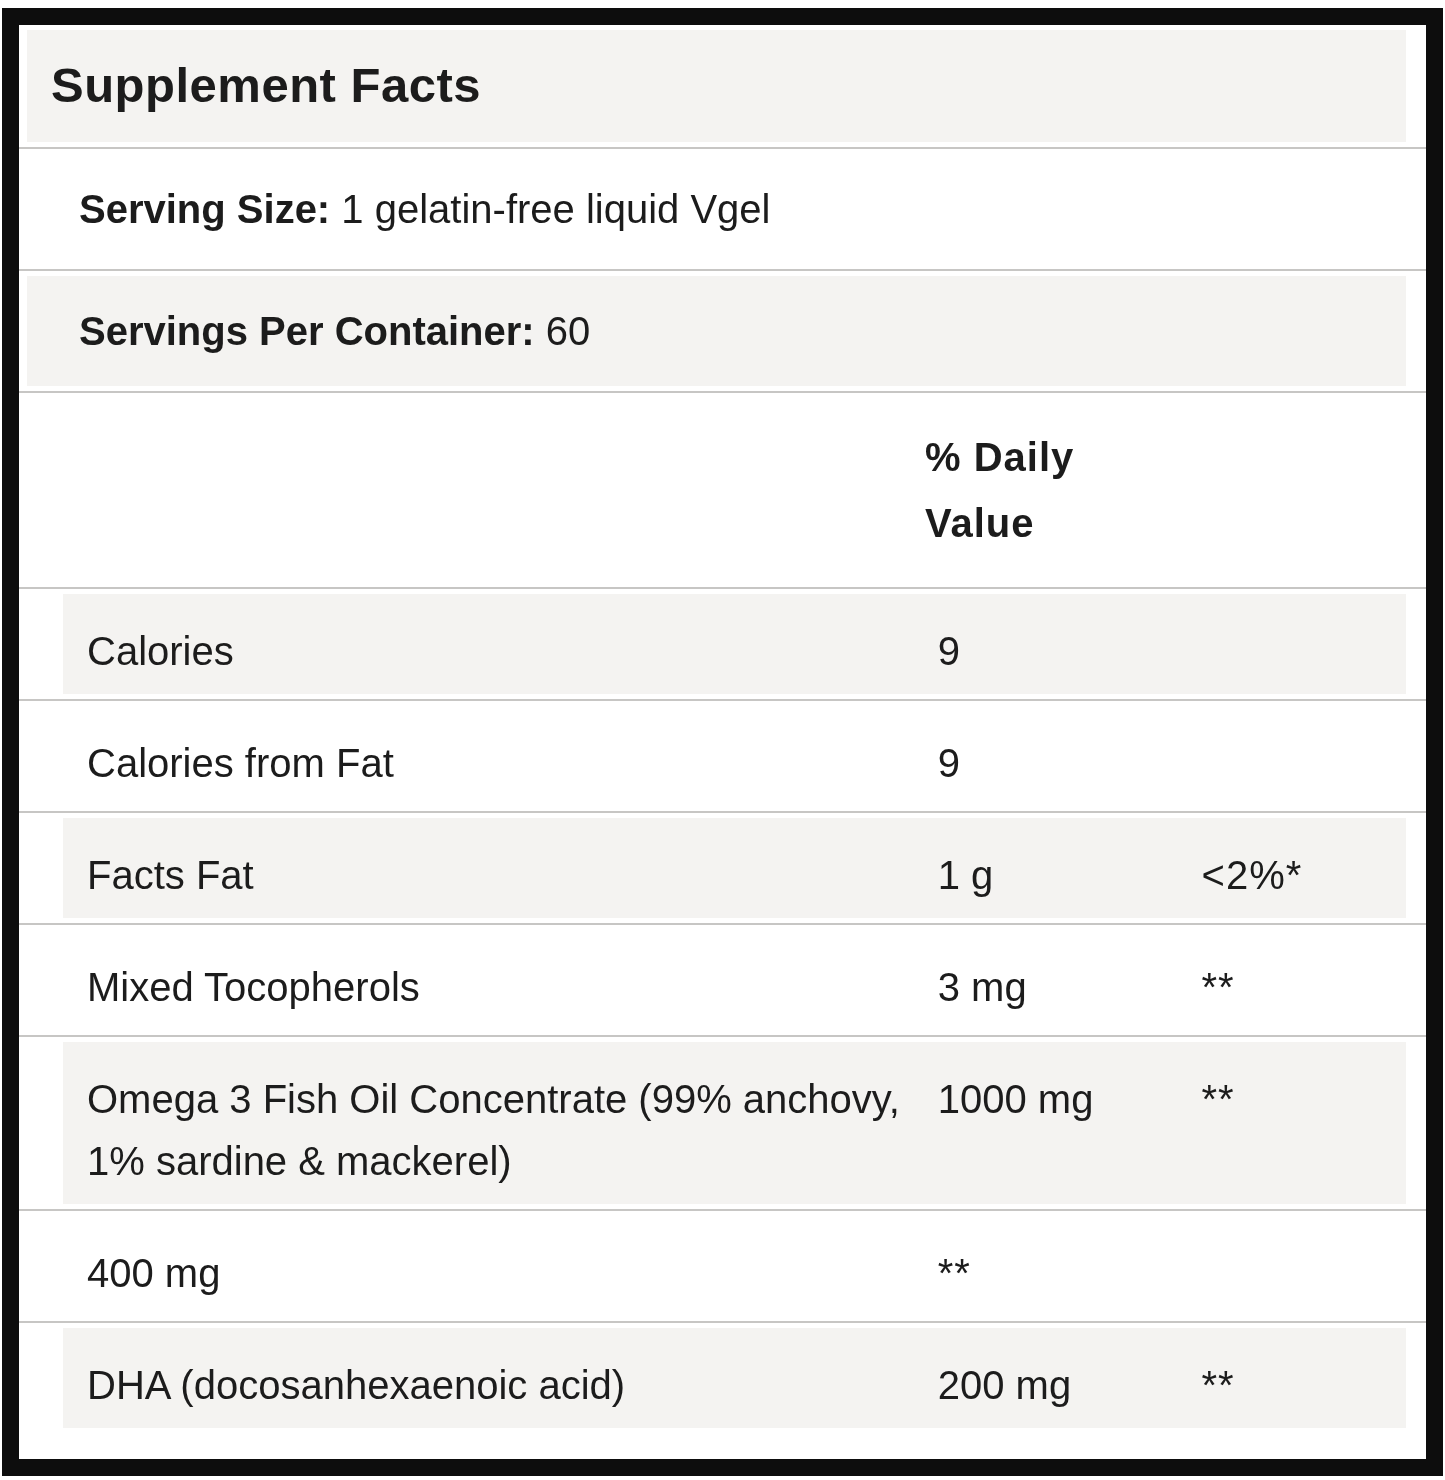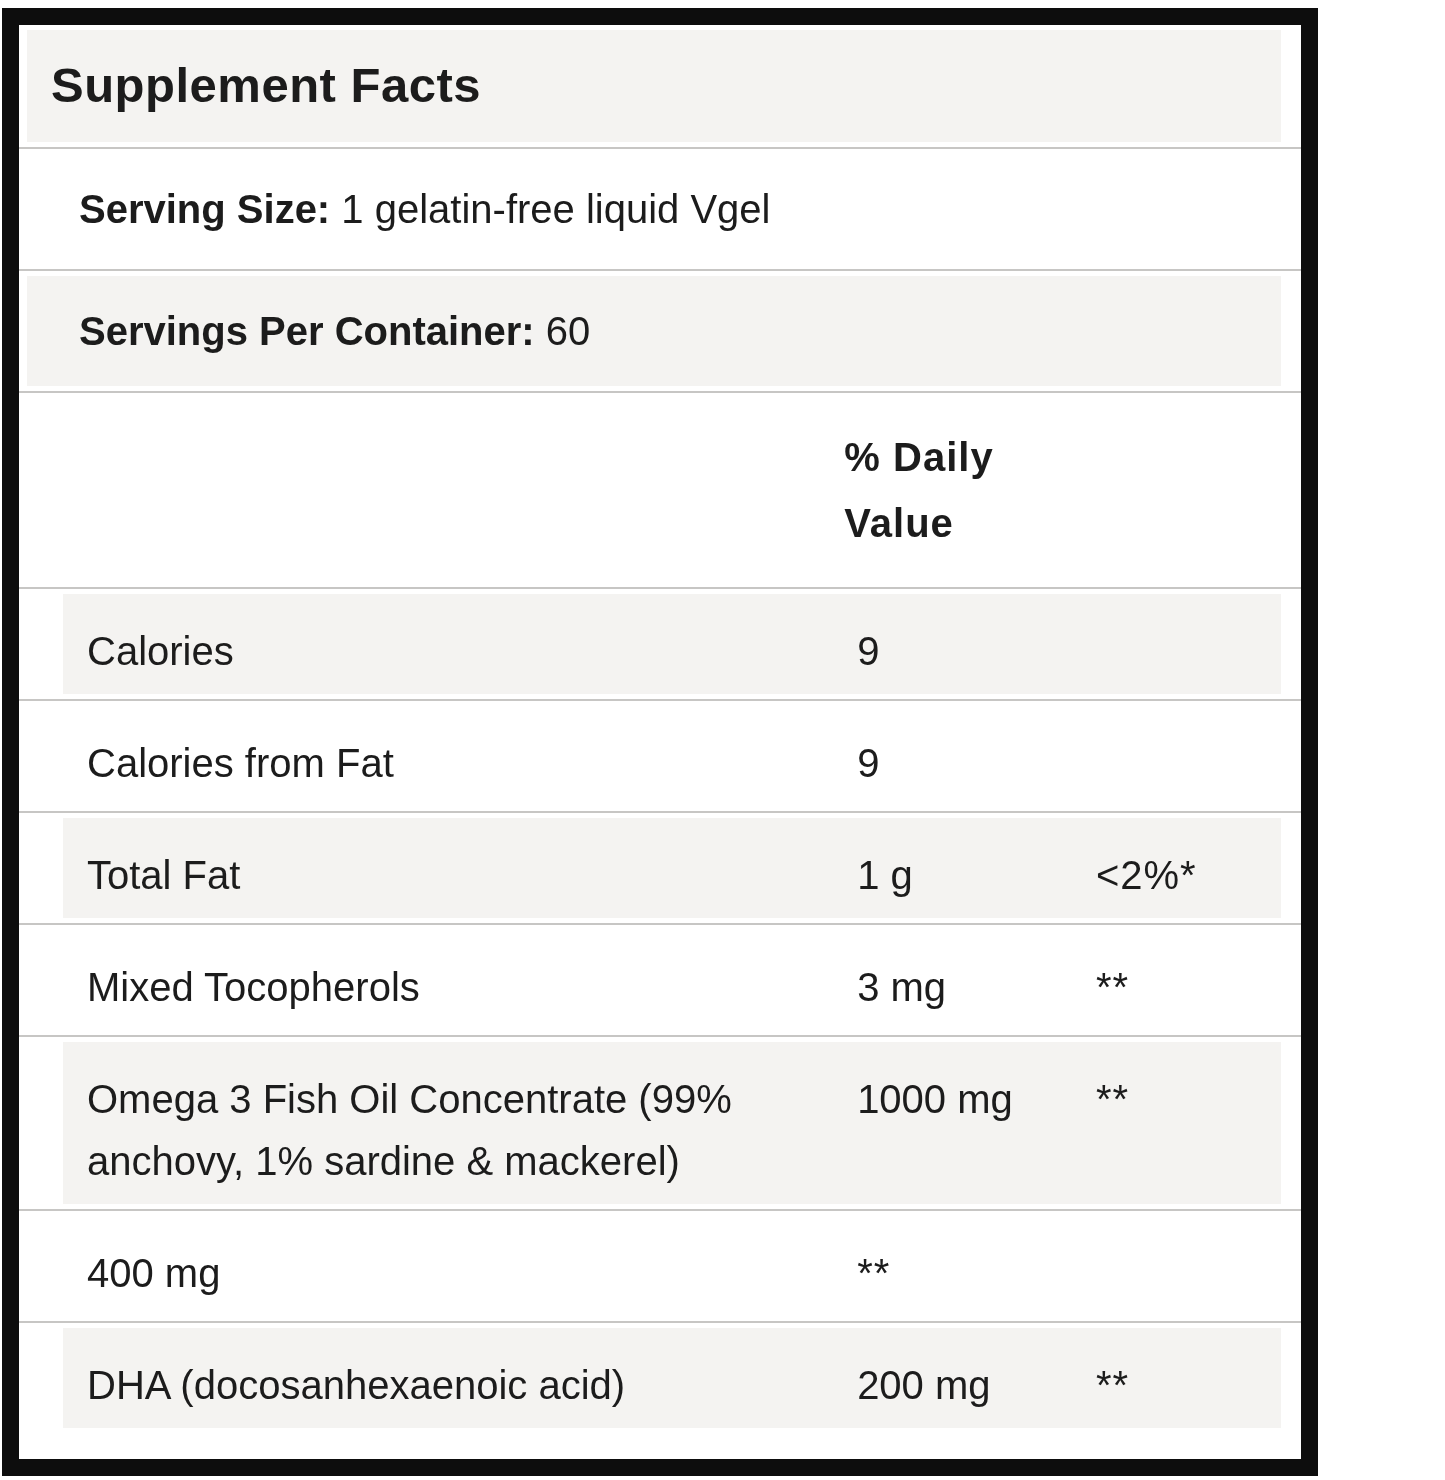--- a/index.html
+++ b/index.html
@@ -8,21 +8,21 @@
     width: 1445px;
     height: 1480px;
     background: #ffffff;
     font-family: "Liberation Sans", sans-serif;
     color: #1c1c1c;
     overflow: hidden;
   }
   .frame {
     box-sizing: border-box;
     margin: 8px 2px 2px 2px;
-    width: 1316px;
+    width: 1441px;
     height: 1468px;
     border: 17px solid #0d0d0d;
     background: #ffffff;
     display: flex;
     flex-direction: column;
   }
   .row {
     flex: 0 0 auto;
   }
   .row + .row { border-top: 2px solid #c7c6c4; }
@@ -105,21 +105,21 @@
   <section class="row nutrient bg-white">
     <div class="row-inner cells">
       <div class="cell-name">Calories from Fat</div>
       <div class="cell-amount">9</div>
       <div class="cell-daily"></div>
     </div>
   </section>
 
   <section class="row nutrient bg-gray">
     <div class="row-inner cells">
-      <div class="cell-name">Total Fat</div>
+      <div class="cell-name">Facts Fat</div>
       <div class="cell-amount">1 g</div>
       <div class="cell-daily">&lt;2%*</div>
     </div>
   </section>
 
   <section class="row nutrient bg-white">
     <div class="row-inner cells">
       <div class="cell-name">Mixed Tocopherols</div>
       <div class="cell-amount">3 mg</div>
       <div class="cell-daily">**</div>

